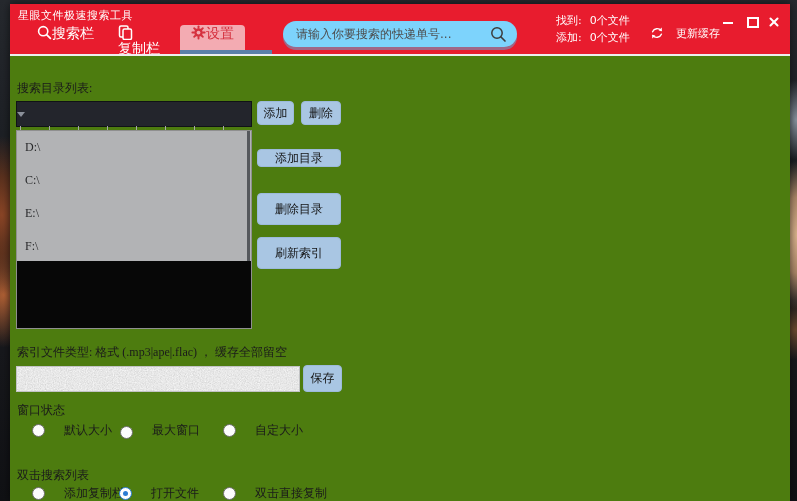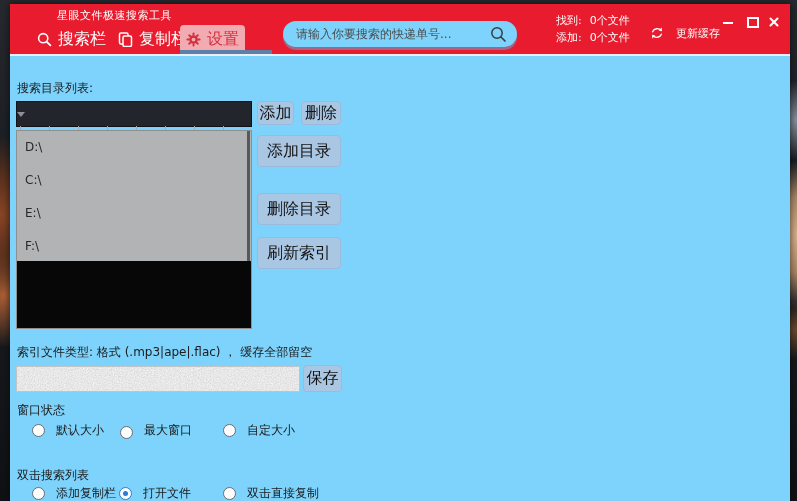--- a/index.html
+++ b/index.html
@@ -16,83 +16,83 @@
       radial-gradient(35px 55px at 796px 120px,#88929e 0%,rgba(120,140,160,0) 72%),
       radial-gradient(40px 40px at 795px 330px,#6b4a30 0%,rgba(90,60,40,0) 75%),
       linear-gradient(180deg,#26292e 0%,#1c1f24 30%,#17181c 70%,#101114 100%);
   }
 
   .win{position:absolute;left:10px;top:4px;width:780px;height:497px;
        box-shadow:0 0 8px rgba(0,0,0,.6);}
 
   
   .header{position:absolute;left:0;top:0;width:100%;height:50px;background:#e81c2e;}
-  .title{position:absolute;left:8px;top:4px;font-size:11px;color:#ffffff;letter-spacing:.5px;white-space:nowrap;margin-left:39px;}
+  .title{position:absolute;left:8px;top:4px;font-size:11px;color:#ffffff;letter-spacing:.5px;white-space:nowrap;}
 
   .winbtn{position:absolute;top:11px;width:16px;height:14px;cursor:pointer;}
   .wb-min{right:54px;} .wb-max{right:30px;} .wb-close{right:8px;}
   .wb-min i{position:absolute;left:3px;top:7px;width:10px;height:2px;background:#fff;}
   .wb-max i{position:absolute;left:3px;top:2px;width:8px;height:7px;border:2px solid #fff;}
   .wb-close i,.wb-close em{position:absolute;left:2px;top:6px;width:12px;height:2px;background:#fff;border-radius:1px;}
   .wb-close i{transform:rotate(45deg);} .wb-close em{transform:rotate(-45deg);}
 
-  .tab{position:absolute;top:21px;height:29px;display:flex;align-items:center;gap:6px;
-       color:#ffffff;font-size:16px;cursor:pointer;white-space:nowrap;}
-  .tab-search{left:27px;} .tab-copy{left:108px;}
+  .tab{position:absolute;top:21px;height:29px;display:flex;align-items:flex-start;
+       color:#ffffff;font-size:14px;cursor:pointer;white-space:nowrap;}
+  .tab-search{left:27px;} .tab-copy{left:108px;flex-direction:column;}
   .tab-settings{left:170px;width:65px;height:29px;background:#f3abb2;border-radius:4px 4px 0 0;
        color:#d5303e;justify-content:center;}
   .tab svg{display:block;}
   .tab-underline{position:absolute;left:170px;top:46px;width:92px;height:4px;background:#5b80aa;}
 
   .searchpill{position:absolute;left:273px;top:17px;width:234px;height:26px;background:#7dd3fc;
        border-radius:13px;box-shadow:0 3px 0 rgba(120,145,185,.65);display:flex;align-items:center;}
   .searchpill .ph{flex:1;padding-left:13px;font-size:12px;color:#4d4d4d;white-space:nowrap;overflow:hidden;}
   .searchpill .mag{margin-right:10px;display:flex;}
 
   .stats{position:absolute;left:546px;top:8px;font-size:11px;color:#ffffff;line-height:17px;}
   .stats .row{display:flex;gap:8px;white-space:nowrap;}
   .refresh{position:absolute;left:640px;top:22px;display:flex;align-items:flex-start;gap:12px;
        color:#ffffff;font-size:11px;cursor:pointer;white-space:nowrap;}
 
   
-  .content{position:absolute;left:0;top:50px;width:100%;height:447px;background:#7dd3fc;
-       border-top:2px solid #eceef0;box-sizing:border-box;}
+  .content{position:absolute;left:0;top:50px;width:100%;height:447px;background:#4d7c0f;
+       border-top:2px solid #eceef0;box-sizing:border-box;font-family:Liberation Serif, serif;}
   .lbl{position:absolute;font-size:12px;color:#1b1b1b;white-space:nowrap;}
 
   .dropdown{position:absolute;left:6px;top:45px;width:236px;height:26px;background:#23252c;
        border:1px solid #101216;box-sizing:border-box;display:flex;align-items:center;cursor:pointer;}
   .dropdown .val{flex:1;padding-left:8px;font-size:12px;color:#c8cbd1;}
   .dropdown .arrow{width:0;height:0;border-left:4px solid transparent;border-right:4px solid transparent;
        border-top:5px solid #8a8f99;margin-right:8px;}
 
   .btn{position:absolute;background:#a9c6e3;border:1px solid #9cbadb;border-radius:4px;
-       font-size:16px;color:#141414;display:flex;align-items:center;justify-content:center;
+       font-size:12px;color:#141414;display:flex;align-items:center;justify-content:center;
        cursor:pointer;box-sizing:border-box;white-space:nowrap;}
   .btn-add{left:247px;top:45px;width:37px;height:24px;}
   .btn-del{left:291px;top:45px;width:40px;height:24px;}
-  .btn-adddir{left:247px;top:79px;width:84px;height:32px;}
+  .btn-adddir{left:247px;top:93px;width:84px;height:18px;}
   .btn-deldir{left:247px;top:137px;width:84px;height:32px;}
   .btn-refidx{left:247px;top:181px;width:84px;height:32px;}
   .btn-save{left:293px;top:309px;width:39px;height:27px;}
 
   .tickrow{position:absolute;left:10px;top:70px;width:228px;height:4px;
        background:repeating-linear-gradient(90deg,#a9aaac 0 1px,transparent 1px 29px);}
 
   .listbox{position:absolute;left:6px;top:74px;width:236px;height:199px;
        border:1px solid #8f8f8f;box-sizing:border-box;background:#070707;}
   .list-top{position:absolute;left:0;top:0;width:100%;height:130px;background:#b2b3b5;}
   .list-item{height:33px;line-height:32px;padding-left:8px;font-size:12px;color:#27282a;cursor:pointer;}
   .list-scroll{position:absolute;right:1px;top:0;width:3px;height:130px;background:#55585c;}
   .list-bottom{position:absolute;left:0;top:130px;width:100%;height:67px;background:#070707;}
 
   .noise-field{position:absolute;left:6px;top:310px;width:284px;height:26px;border:1px solid #c2c3c5;
        box-sizing:border-box;background:#e9e9e9;overflow:hidden;cursor:text;}
   .noise-field svg{display:block;width:100%;height:100%;}
 
-  .radio-opt{position:absolute;display:flex;align-items:center;gap:11px;font-size:12px;color:#1b1b1b;
+  .radio-opt{position:absolute;display:flex;align-items:center;gap:19px;font-size:12px;color:#1b1b1b;
        cursor:pointer;white-space:nowrap;}
   .rb{width:13px;height:13px;border-radius:50%;background:#fdfdfd;border:1px solid #6d6d6d;
       box-sizing:border-box;position:relative;flex:none;}
   .rb.on{border:1px solid #2b7cd3;}
   .rb.on::after{content:"";position:absolute;left:3px;top:3px;width:5px;height:5px;border-radius:50%;background:#2b7cd3;}
 </style>
 </head>
 <body>
 
 <div class="stage">

